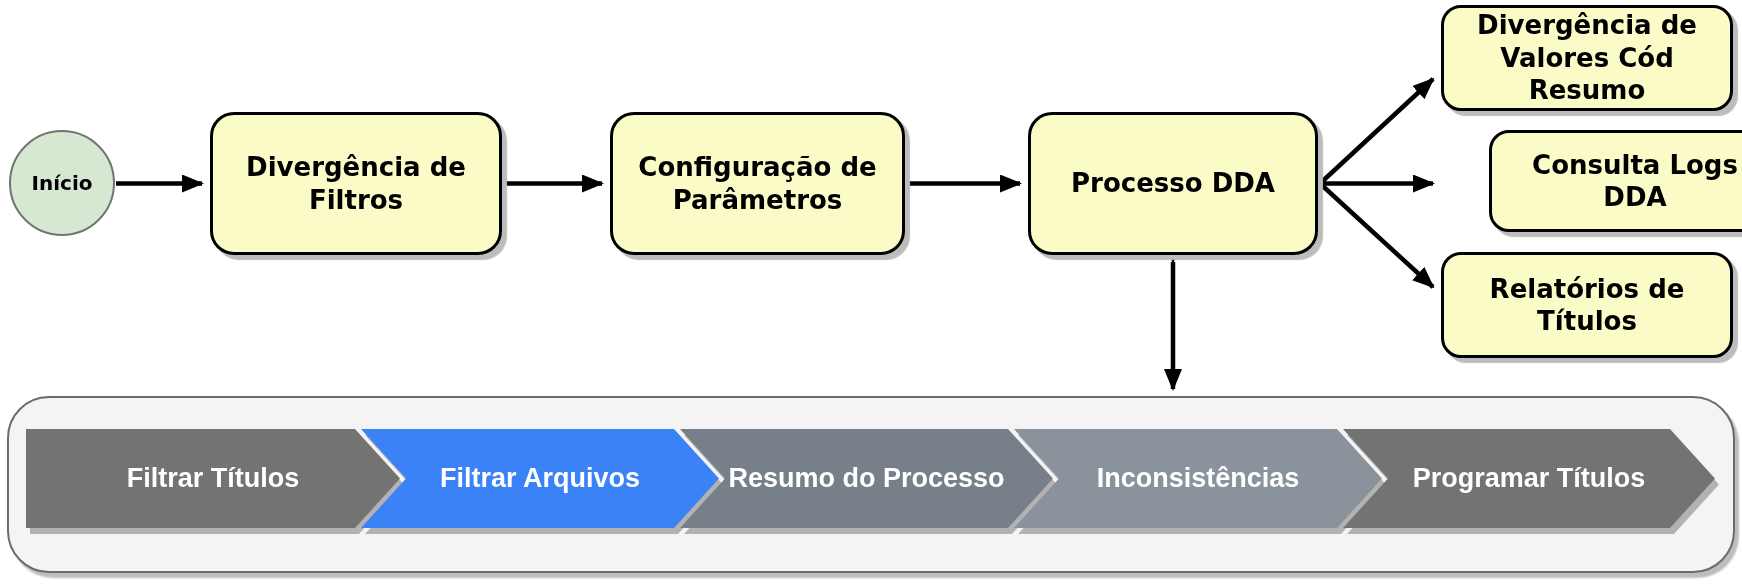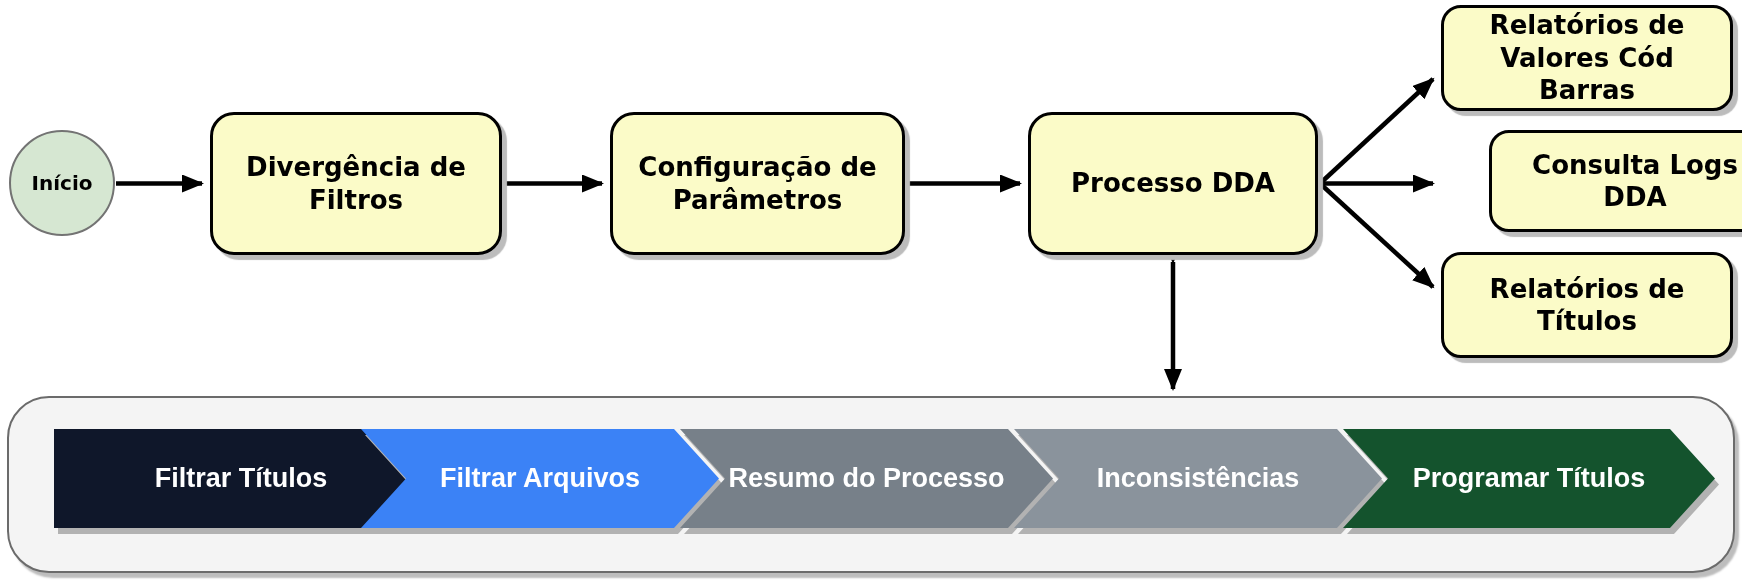--- a/index.html
+++ b/index.html
@@ -43,25 +43,25 @@
   .sw2{left:680px;width:373px;}
   .sw3{left:1014px;width:368px;}
   .sw4{left:1343px;width:372px;}
   .step{
     width:100%;height:100%;display:flex;align-items:center;justify-content:center;
     color:#fff;font-weight:bold;font-size:27px;
     font-family:"Liberation Sans","DejaVu Sans",sans-serif;
     clip-path:polygon(0 0, calc(100% - 45px) 0, 100% 50%, calc(100% - 45px) 100%, 0 100%, 45px 50%);
   }
   .step.first{clip-path:polygon(0 0, calc(100% - 45px) 0, 100% 50%, calc(100% - 45px) 100%, 0 100%);}
-  .c0{background:#0f172a;margin-left:28px;}
+  .c0{background:#737373;}
   .c1{background:#3b82f6;}
   .c2{background:#778089;}
   .c3{background:#8A939C;}
-  .c4{background:#14532d;}
+  .c4{background:#737373;}
 </style>
 </head>
 <body>
 
 <div class="canvas">
 
   <svg class="connectors" width="1742" height="584" viewBox="0 0 1742 584">
     <defs>
       <marker id="ah" markerUnits="userSpaceOnUse" markerWidth="24" markerHeight="20" refX="20" refY="9" orient="auto">
         <path d="M0,0 L22,9 L0,18 z" fill="#000"></path>
@@ -83,21 +83,21 @@
   <div class="node n1">
     <span>Divergência de Filtros</span>
   </div>
   <div class="node n2">
     <span>Configuração de Parâmetros</span>
   </div>
   <div class="node n3">
     <span>Processo DDA</span>
   </div>
   <div class="node n4">
-    <span>Relatórios de Valores Cód Barras</span>
+    <span>Divergência de Valores Cód Resumo</span>
   </div>
   <div class="node n5">
     <span>Consulta Logs DDA</span>
   </div>
   <div class="node n6">
     <span>Relatórios de Títulos</span>
   </div>
 
   <div class="tray"></div>
 

